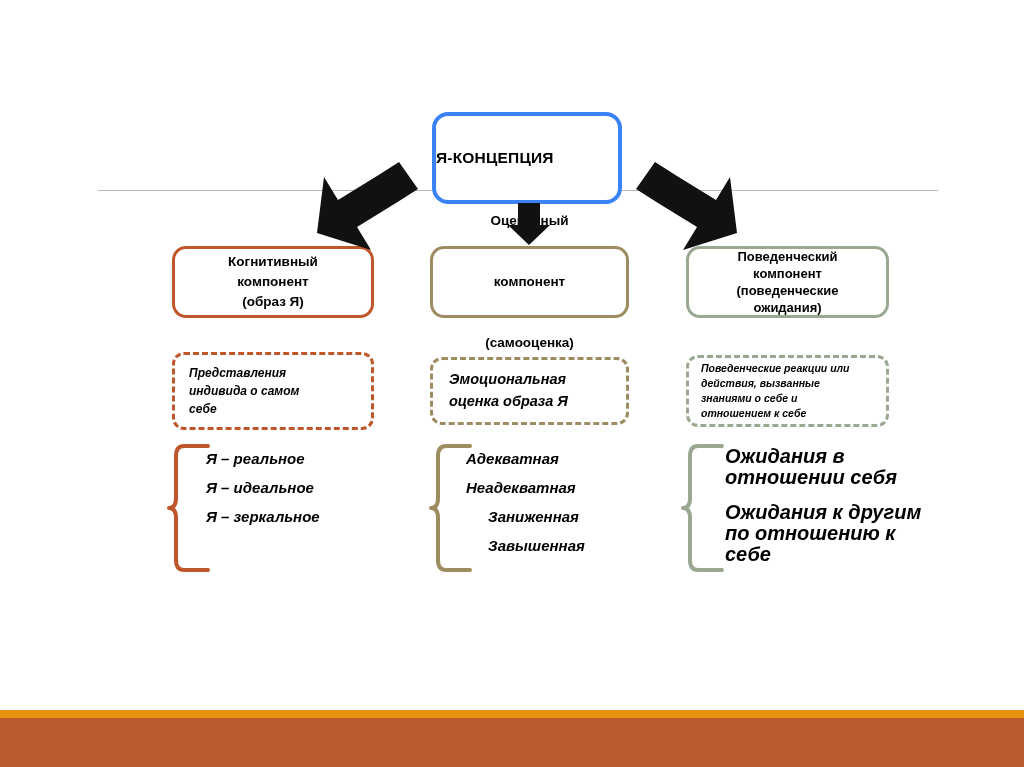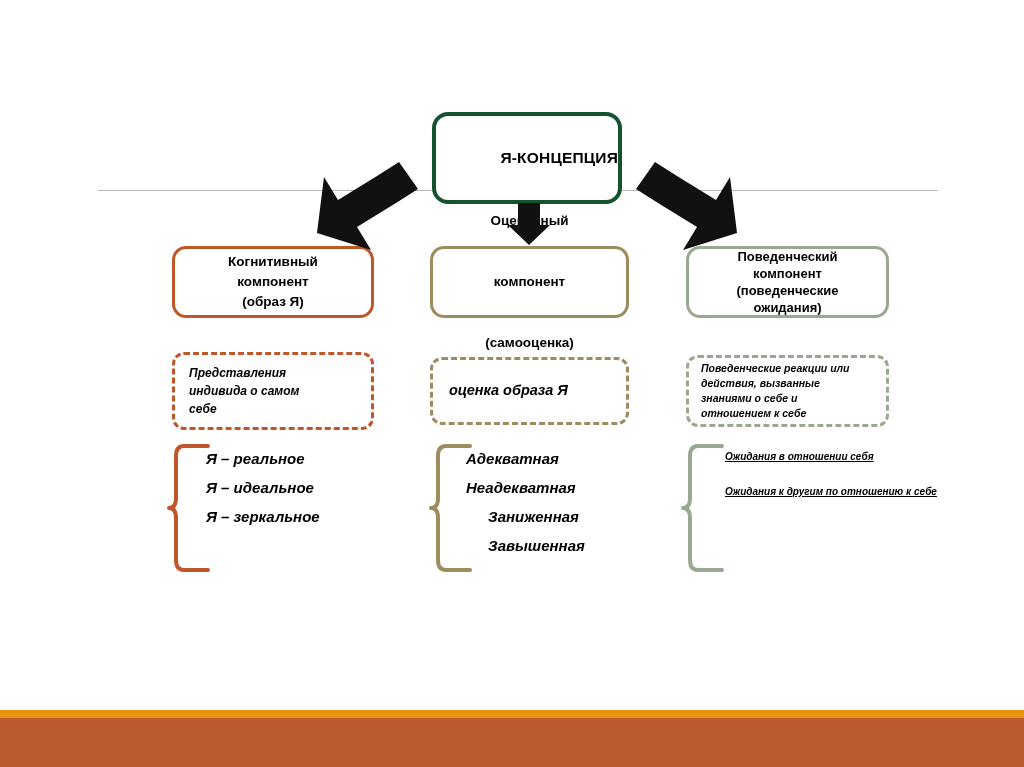--- a/index.html
+++ b/index.html
@@ -31,26 +31,26 @@
     background: #b9b9bd;
   }
 
   
   .root-box {
     position: absolute;
     left: 432px;
     top: 112px;
     width: 190px;
     height: 92px;
-    border: 4px solid #14532d;
+    border: 4px solid #3b82f6;
     border-radius: 16px;
     background: #ffffff;
     display: flex;
     align-items: center;
-    justify-content: flex-end;
+    justify-content: flex-start;
     box-sizing: border-box;
     z-index: 5;
   }
   .root-box .label {
     font-size: 15.5px;
     font-weight: bold;
     letter-spacing: .2px;
   }
 
   
@@ -137,21 +137,21 @@
   #group-0 { left: 166px; top: 442px; width: 230px; height: 132px; }
   #group-0 .list-items { left: 40px; top: 2px; }
   #group-0 .item { font-size: 15px; line-height: 29px; }
 
   #group-1 { left: 428px; top: 442px; width: 225px; height: 132px; }
   #group-1 .list-items { left: 38px; top: 2px; }
   #group-1 .item { font-size: 15px; line-height: 29px; }
 
   #group-2 { left: 680px; top: 442px; width: 265px; height: 132px; }
   #group-2 .list-items { left: 45px; top: 4px; }
-  #group-2 .item { font-size: 10px; line-height: 21px; margin-bottom: 14px; text-decoration: underline; }
+  #group-2 .item { font-size: 20px; line-height: 21px; margin-bottom: 14px; }
 
   .indent-1 { padding-left: 22px; }
 
   
   .band-amber {
     position: absolute;
     left: 0;
     top: 710px;
     width: 1024px;
     height: 8px;
@@ -221,20 +221,21 @@
     <span class="line">ожидания)</span>
   </div>
 
   <div class="desc-box" id="desc-0">
     <span class="line">Представления</span>
     <span class="line">индивида о самом</span>
     <span class="line">себе</span>
   </div>
 
   <div class="desc-box" id="desc-1">
+    <span class="line">Эмоциональная</span>
     <span class="line">оценка образа Я</span>
   </div>
 
   <div class="desc-box" id="desc-2">
     <span class="line">Поведенческие реакции или</span>
     <span class="line">действия, вызванные</span>
     <span class="line">знаниями о себе и</span>
     <span class="line">отношением к себе</span>
   </div>
 

